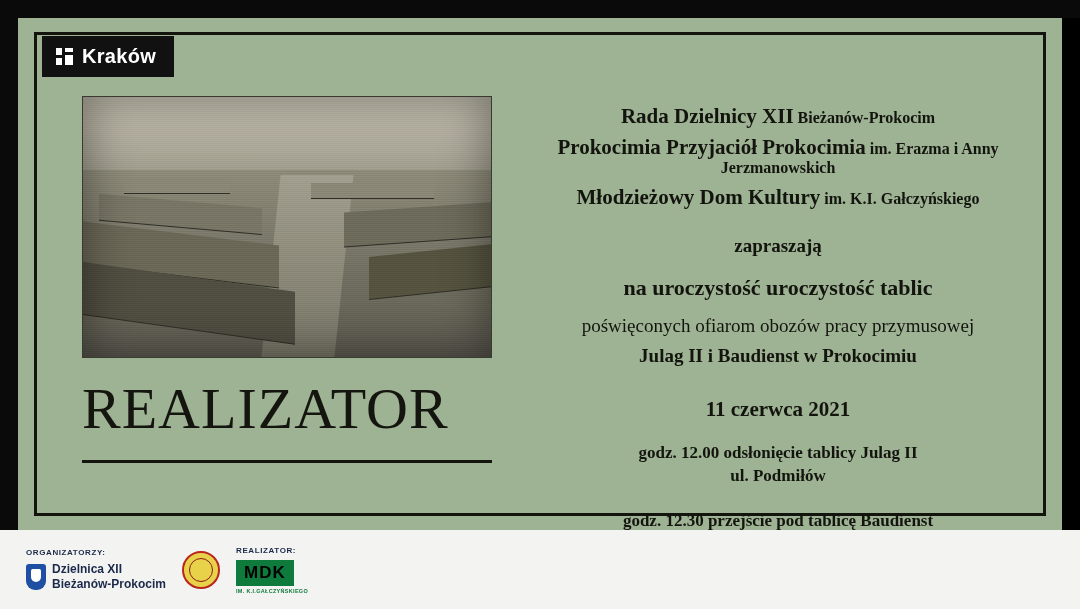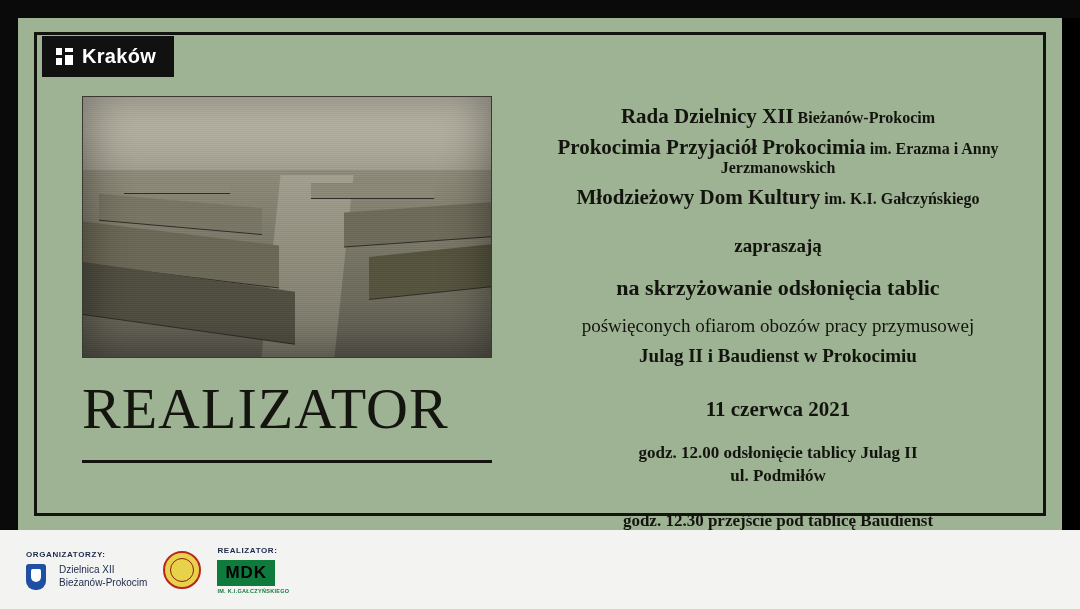--- a/index.html
+++ b/index.html
@@ -258,25 +258,24 @@
   .crest::after {
     content: "";
     position: absolute;
     left: 5px; top: 5px;
     width: 10px; height: 13px;
     background: #ffffff;
     border-radius: 2px 2px 6px 6px;
   }
   .org1-text {
     font-family: "Liberation Sans", sans-serif;
-    font-size: 10px;
-    font-weight: normal;
+    font-size: 12px;
+    font-weight: bold;
     color: #1b2a4a;
     line-height: 1.25;
-    margin-left: 7px;
   }
   .seal {
     width: 34px; height: 34px;
     border-radius: 50%;
     background: #e8d24a;
     border: 2px solid #b8261f;
     position: relative;
   }
   .seal::after {
     content: "";
@@ -354,21 +353,21 @@
       <div class="org-line">
         <span class="big">Prokocimia Przyjaciół Prokocimia</span>
         <span class="small">im. Erazma i Anny Jerzmanowskich</span>
       </div>
       <div class="org-line">
         <span class="big">Młodzieżowy Dom Kultury</span>
         <span class="small">im. K.I. Gałczyńskiego</span>
       </div>
 
       <div class="zapraszaja">zapraszają</div>
-      <div class="headline">na skrzyżowanie odsłonięcia tablic</div>
+      <div class="headline">na uroczystość uroczystość tablic</div>
       <div class="sub1">poświęconych ofiarom obozów pracy przymusowej</div>
       <div class="sub2">Julag II i Baudienst w Prokocimiu</div>
 
       <div class="date">11 czerwca 2021</div>
 
       <div class="sched">
         <div>godz. 12.00 odsłonięcie tablicy Julag II</div>
         <div>ul. Podmiłów</div>
       </div>
       <div class="sched second">

